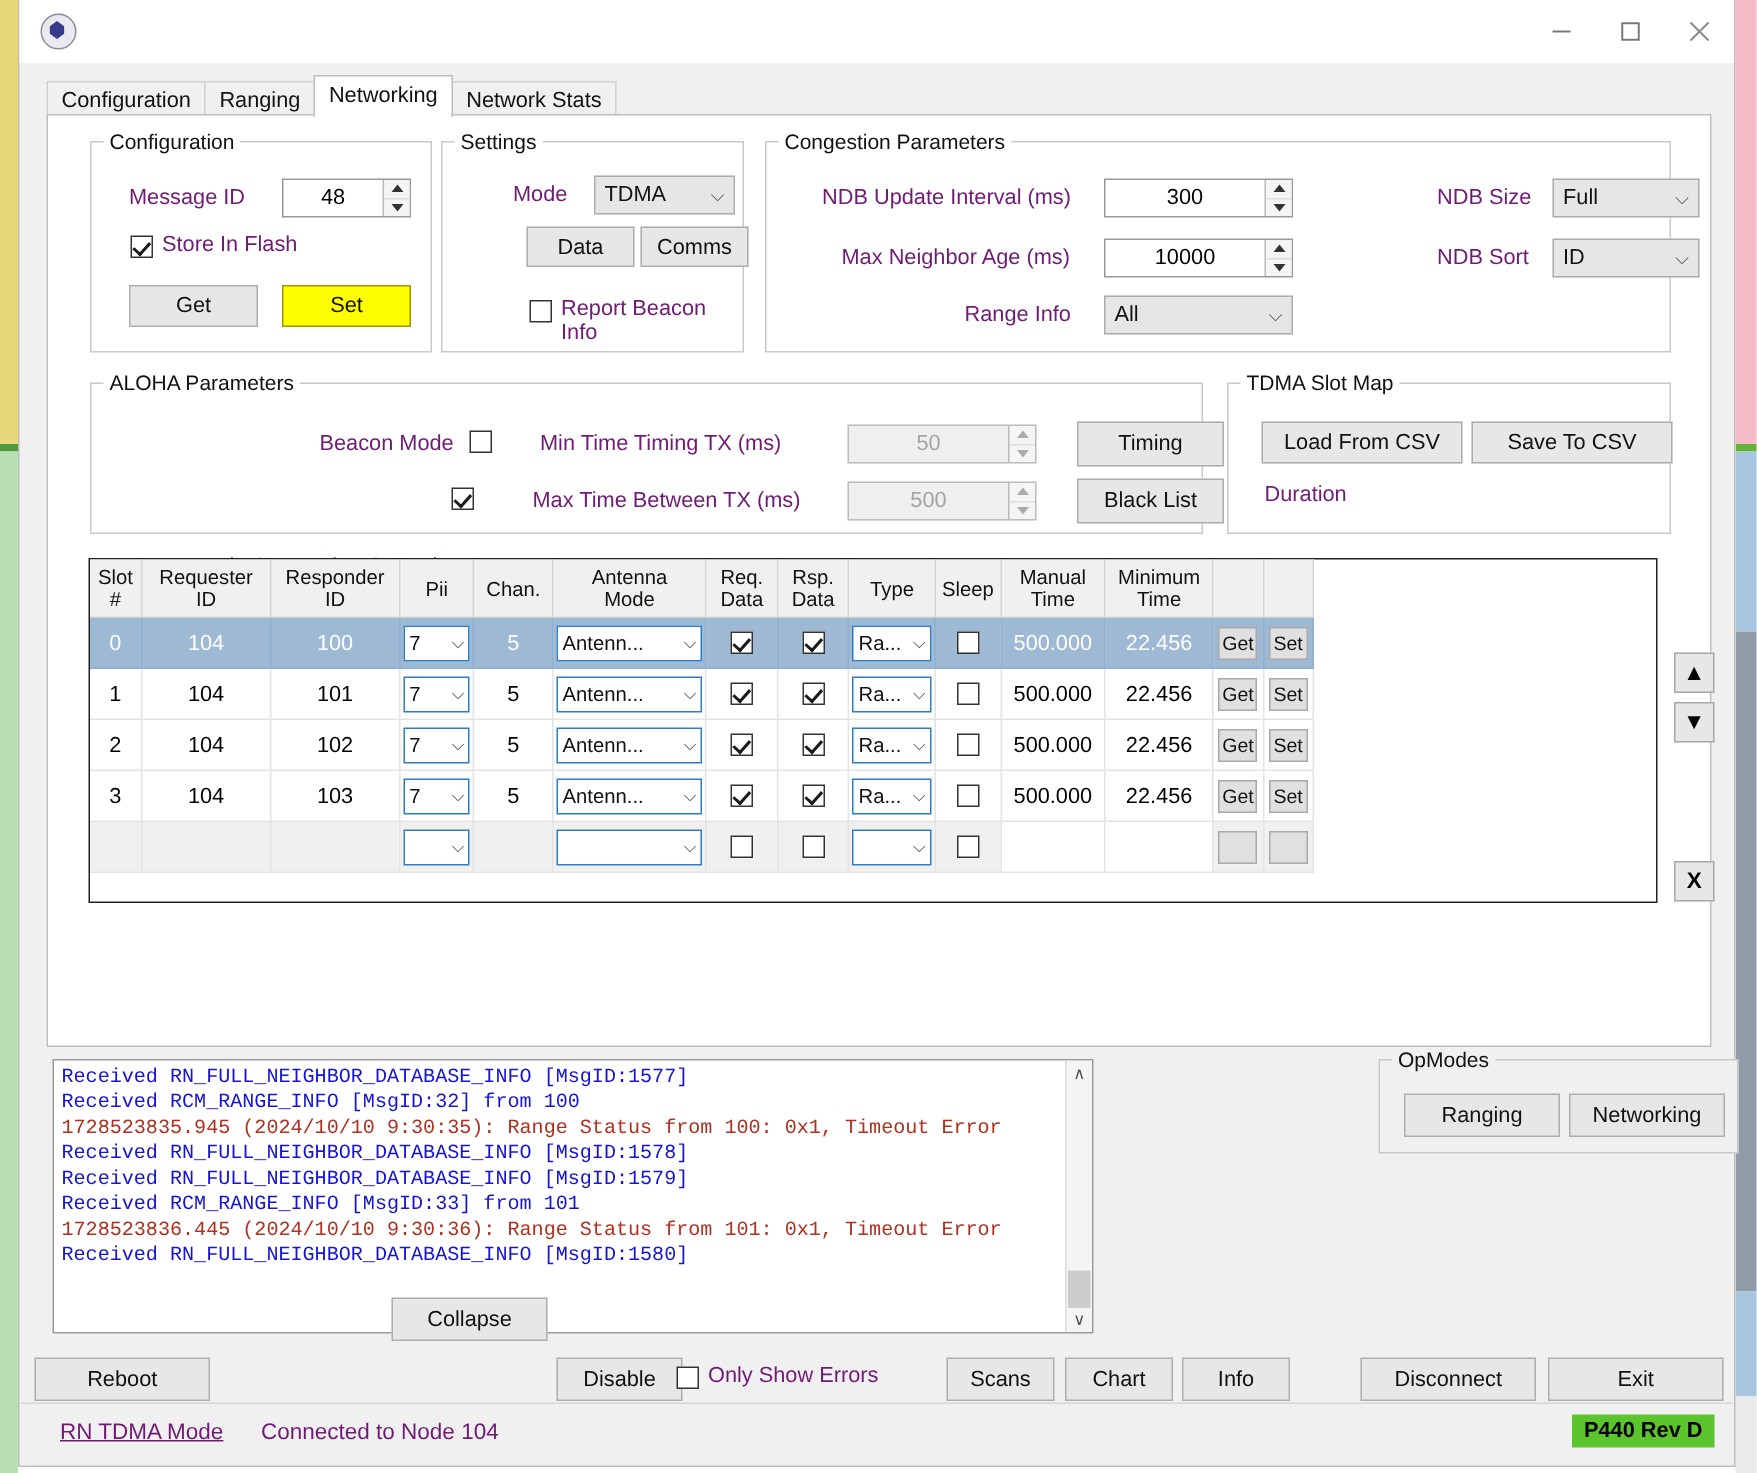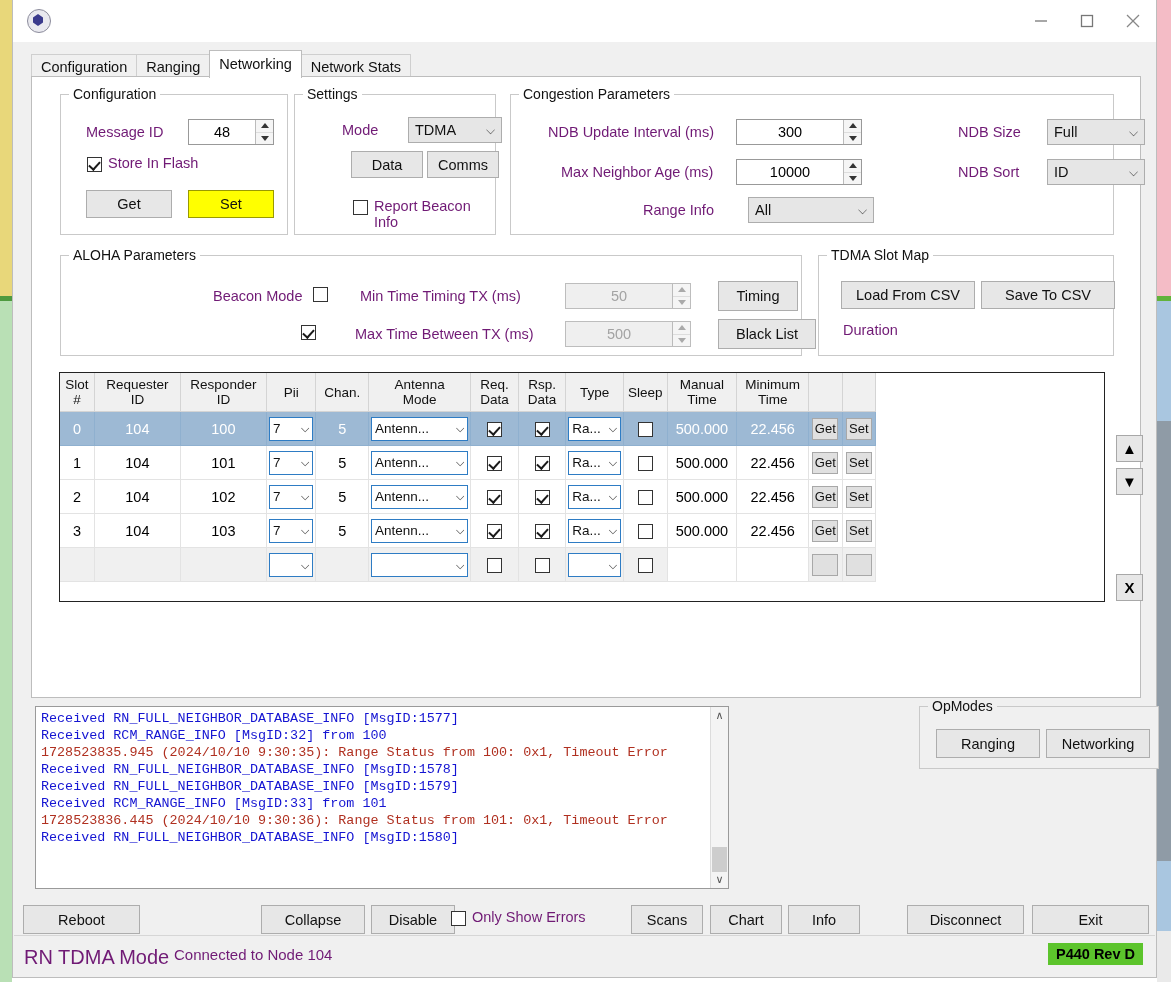--- a/index.html
+++ b/index.html
@@ -59,21 +59,21 @@
   .spin.disabled .val{color:#a3a3a3;}
   .spin .arrows{width:17px;height:100%;border-left:1px solid #bbb;display:flex;flex-direction:column;background:#f5f5f5;}
   .spin .arrows div{flex:1;display:flex;align-items:center;justify-content:center;}
   .spin .arrows div+div{border-top:1px solid #ddd;}
   .tri-up{width:0;height:0;border-left:4px solid transparent;border-right:4px solid transparent;border-bottom:5px solid #333;}
   .tri-dn{width:0;height:0;border-left:4px solid transparent;border-right:4px solid transparent;border-top:5px solid #333;}
   .spin.disabled .tri-up{border-bottom-color:#aaa;}
   .spin.disabled .tri-dn{border-top-color:#aaa;}
 
   .combo{position:absolute;height:26px;background:#e6e6e6;border:1px solid #adadad;box-sizing:border-box;
-         display:flex;align-items:center;padding:0 6px;font-size:14.5px;color:#111;margin-left:12px;}
+         display:flex;align-items:center;padding:0 6px;font-size:14.5px;color:#111;}
   .combo .chev{margin-left:auto;color:#444;font-size:12px;}
 
   .btn{position:absolute;background:#e7e7e7;border:1px solid #adadad;box-sizing:border-box;
        display:flex;align-items:center;justify-content:center;font-size:14.5px;color:#111;height:26px;}
   .btn.yellow{background:#ffff00;border-color:#9a9a00;}
 
   .chk{position:absolute;width:15px;height:15px;border:1px solid #333;background:#fff;box-sizing:border-box;}
   .chk.on::after{content:"";position:absolute;left:3px;top:1px;width:5px;height:9px;
       border:solid #1a1a1a;border-width:0 2px 2px 0;transform:rotate(42deg);}
 
@@ -272,21 +272,21 @@
         <div class="arrows">
           <div>
               <span class="tri-up"></span>
             </div>
           <div>
               <span class="tri-dn"></span>
             </div>
         </div>
       </div>
 
-      <div class="btn" style="left:657px;top:25px;width:80px;height:30px;">Timing</div>
+      <div class="btn" style="left:657px;top:25px;width:98px;height:30px;">Timing</div>
       <div class="btn" style="left:657px;top:63px;width:98px;height:30px;">Black List</div>
     </div>
 
     <div class="group" style="left:786px;top:178px;width:296px;height:101px;">
       <div class="legend">TDMA Slot Map</div>
       <div class="btn" style="left:22px;top:25px;width:134px;height:28px;">Load From CSV</div>
       <div class="btn" style="left:162px;top:25px;width:134px;height:28px;">Save To CSV</div>
       <div class="lbl" style="position:absolute;left:24px;top:66px;">Duration</div>
     </div>
 
@@ -471,30 +471,30 @@
   </div>
 
   <div class="group" style="left:906px;top:706px;width:240px;height:63px;background:#f0f0f0;">
     <div class="legend" style="background:#f0f0f0;">OpModes</div>
     <div class="btn" style="left:16px;top:22px;width:104px;height:29px;">Ranging</div>
     <div class="btn" style="left:126px;top:22px;width:104px;height:29px;">Networking</div>
   </div>
 
   <div>
     <div class="btn" style="left:10px;top:905px;width:117px;height:29px;">Reboot</div>
-    <div class="btn" style="left:248px;top:905px;width:104px;height:29px;">Collapse</div>
+    <div class="btn" style="left:248px;top:865px;width:104px;height:29px;">Collapse</div>
     <div class="btn" style="left:358px;top:905px;width:84px;height:29px;">Disable</div>
     <div class="chk" style="left:438px;top:911px;"></div>
     <div class="lbl" style="position:absolute;left:459px;top:909px;">Only Show Errors</div>
     <div class="btn" style="left:618px;top:905px;width:72px;height:29px;">Scans</div>
     <div class="btn" style="left:697px;top:905px;width:72px;height:29px;">Chart</div>
     <div class="btn" style="left:775px;top:905px;width:72px;height:29px;">Info</div>
     <div class="btn" style="left:894px;top:905px;width:117px;height:29px;">Disconnect</div>
     <div class="btn" style="left:1019px;top:905px;width:117px;height:29px;">Exit</div>
   </div>
 
   <div class="statusbar">
-    <div class="lbl" style="position:absolute;left:10px;top:10px;font-size:20px;">RN TDMA Mode</div>
+    <div class="lbl" style="position:absolute;left:26px;top:10px;font-size:15px;text-decoration:underline;">RN TDMA Mode</div>
     <div class="lbl" style="position:absolute;left:160px;top:10px;font-size:15px;">Connected to Node 104</div>
     <div class="revbadge">P440 Rev D</div>
   </div>
 
 </div>
 
 </body></html>

